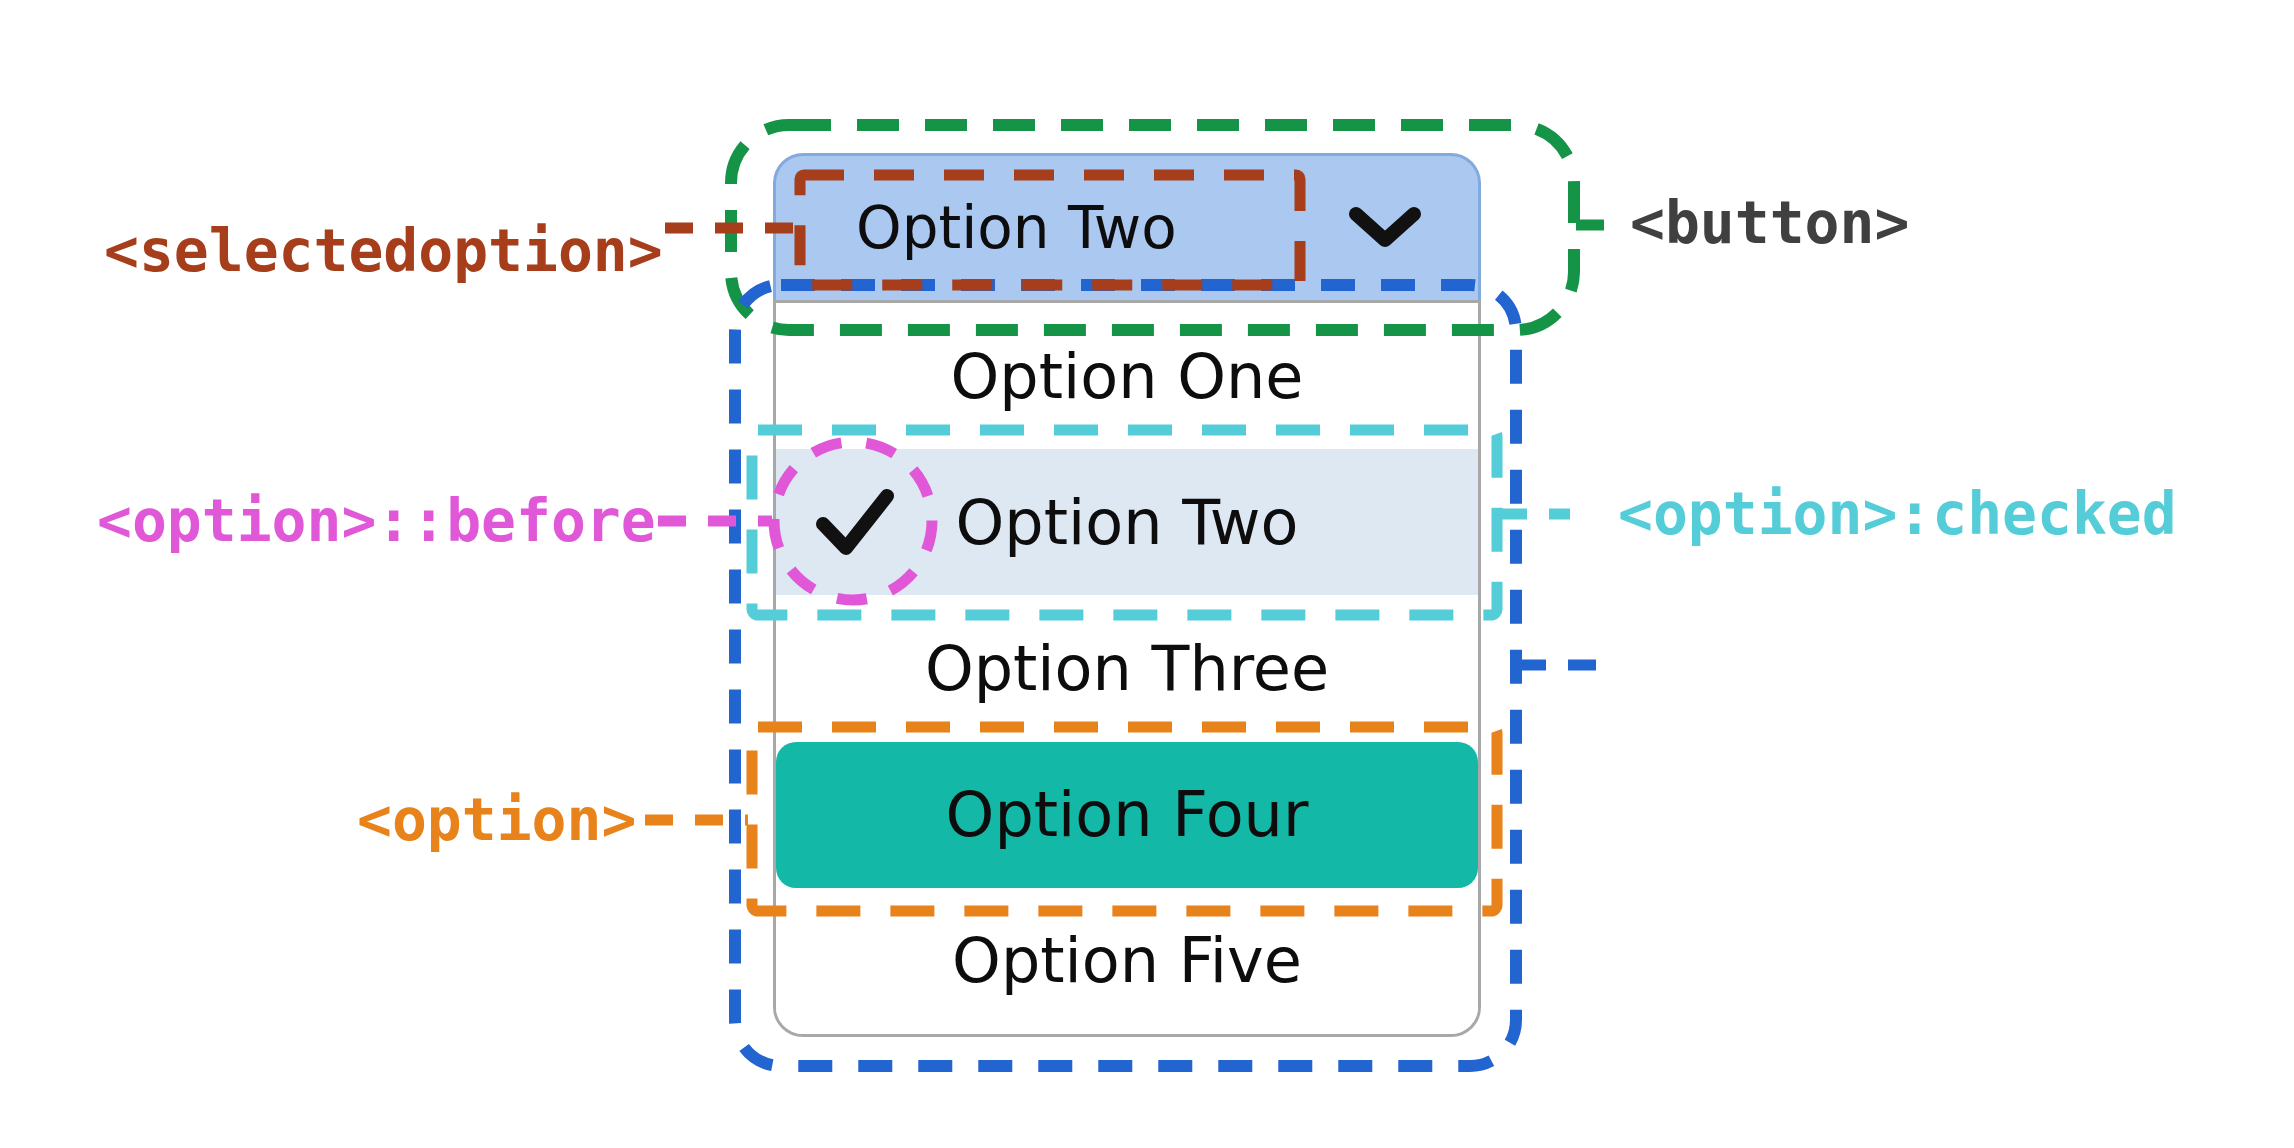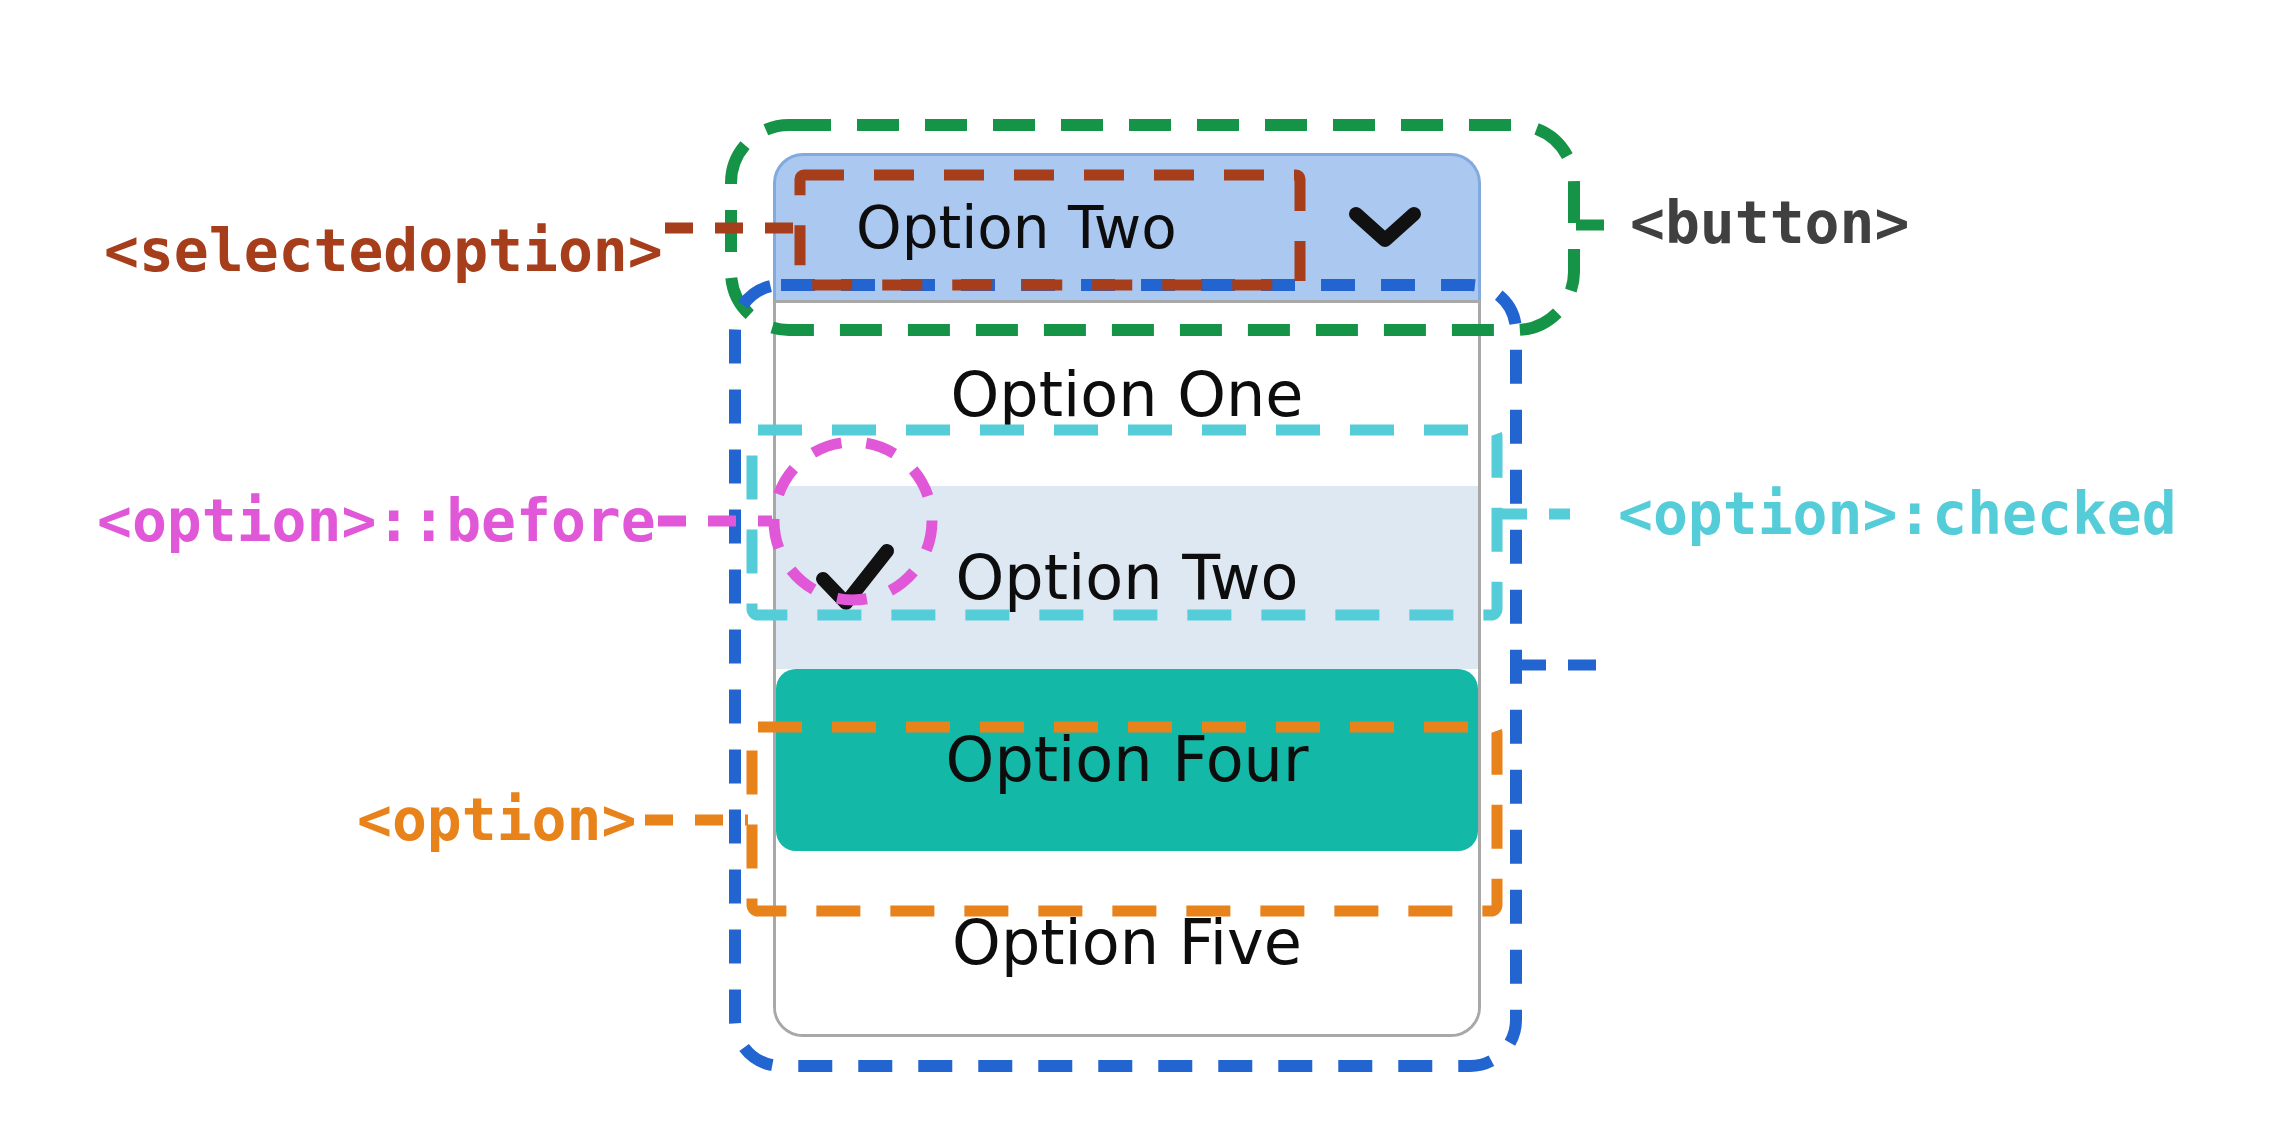--- a/index.html
+++ b/index.html
@@ -76,20 +76,23 @@
   <div class="picker">
     <div class="option-row">
       <span>Option One</span>
     </div>
     <div class="option-row checked">
       <svg class="check" width="86" height="72" viewBox="0 0 86 72">
         <path d="M12 38 L35 62 L76 10" fill="none" stroke="#111111" stroke-width="14" stroke-linecap="round" stroke-linejoin="round"></path>
       </svg>
       <span>Option Two</span>
     </div>
+    <div class="option-row">
+      <span>Option Three</span>
+    </div>
     <div class="option-row hover">
       <span>Option Four</span>
     </div>
     <div class="option-row">
       <span>Option Five</span>
     </div>
   </div>
 
   <svg class="overlay" viewBox="0 0 2294 1148">
 

